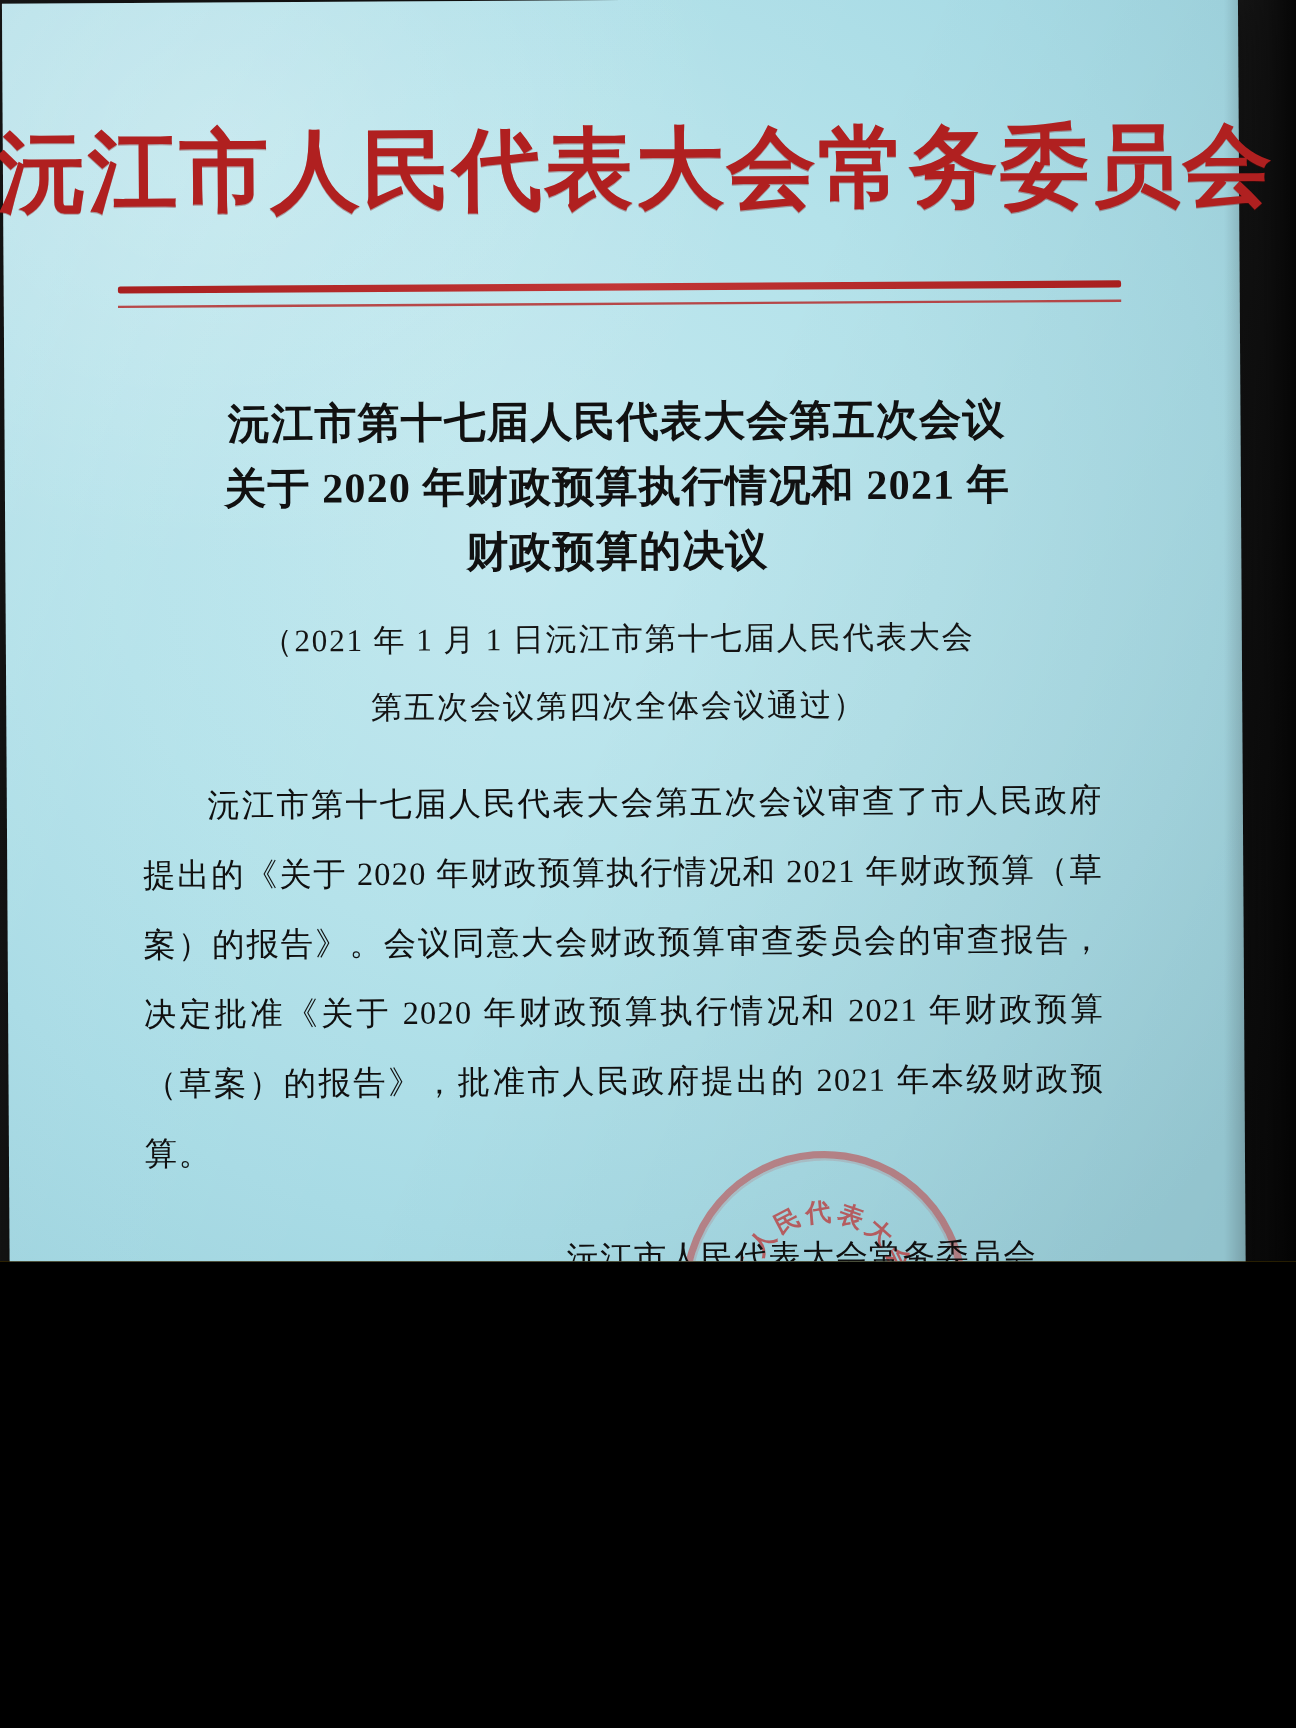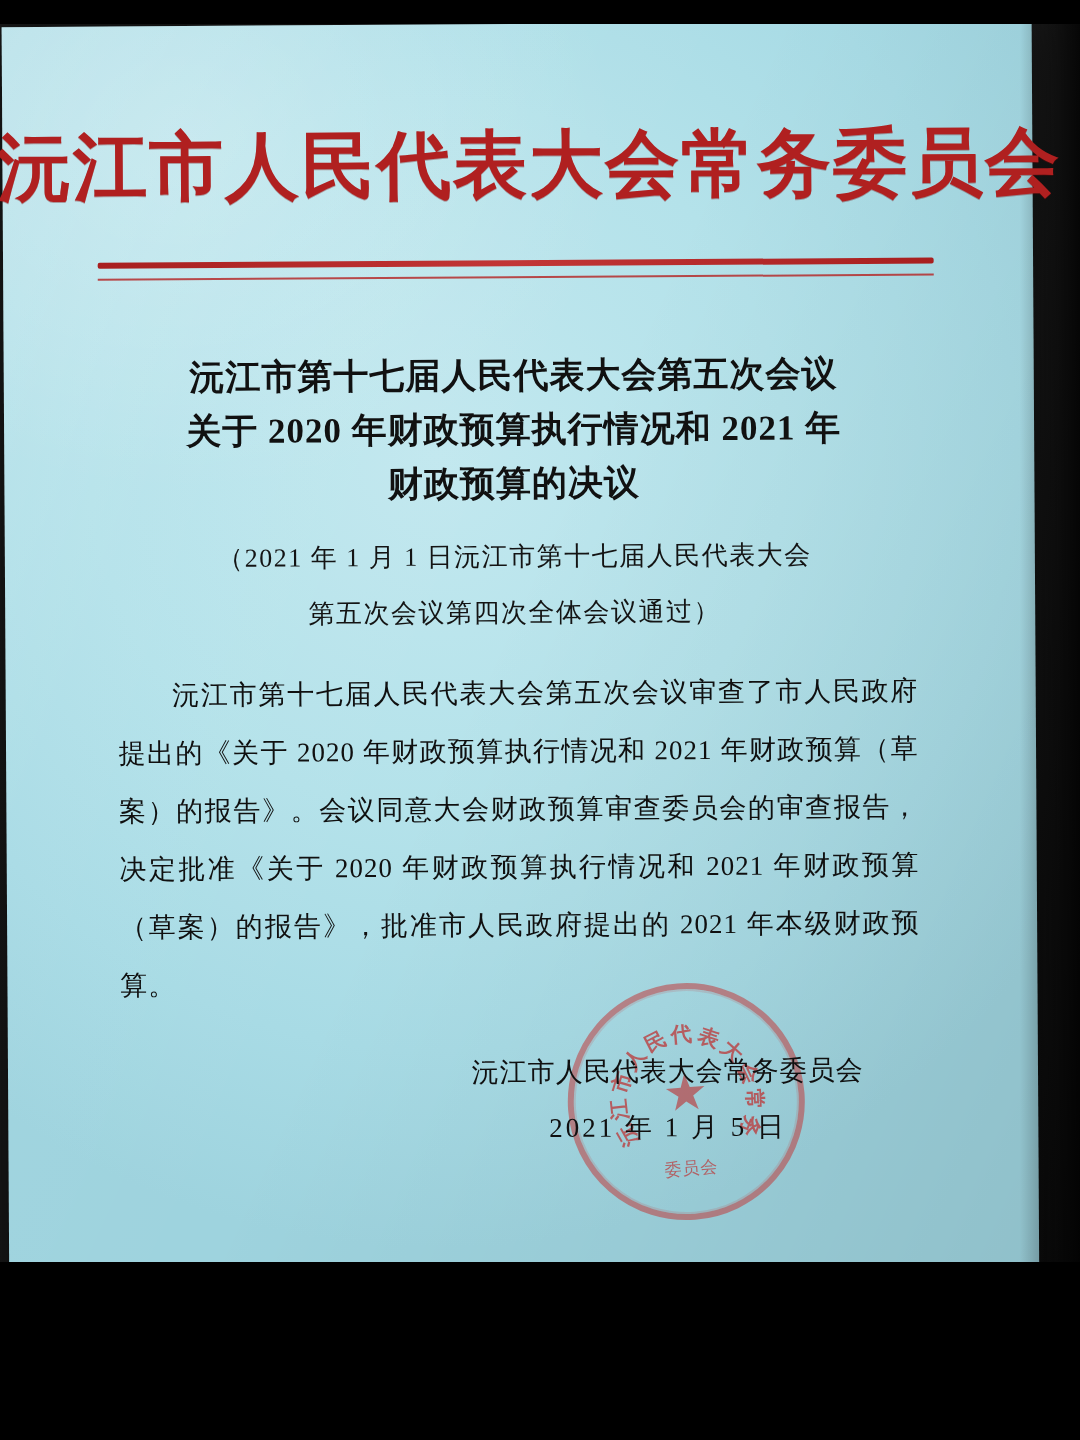--- a/index.html
+++ b/index.html
@@ -11,24 +11,23 @@
     width: 1080px;
     height: 1440px;
     overflow: hidden;
     font-family: "Liberation Serif", "DejaVu Serif", serif;
   }
 
   
   .photo {
     position: relative;
     width: 1080px;
-    height: 1238px;
+    height: 1051px;
     background: #eab308;
     overflow: hidden;
-    margin-top: 24px;
   }
 
   
   .bg-dark {
     position: absolute;
     inset: 0;
     background:
       linear-gradient(100deg, #1a1a1a 0%, #151515 40%, #242424 70%, #0d0d0d 100%);
   }
 

